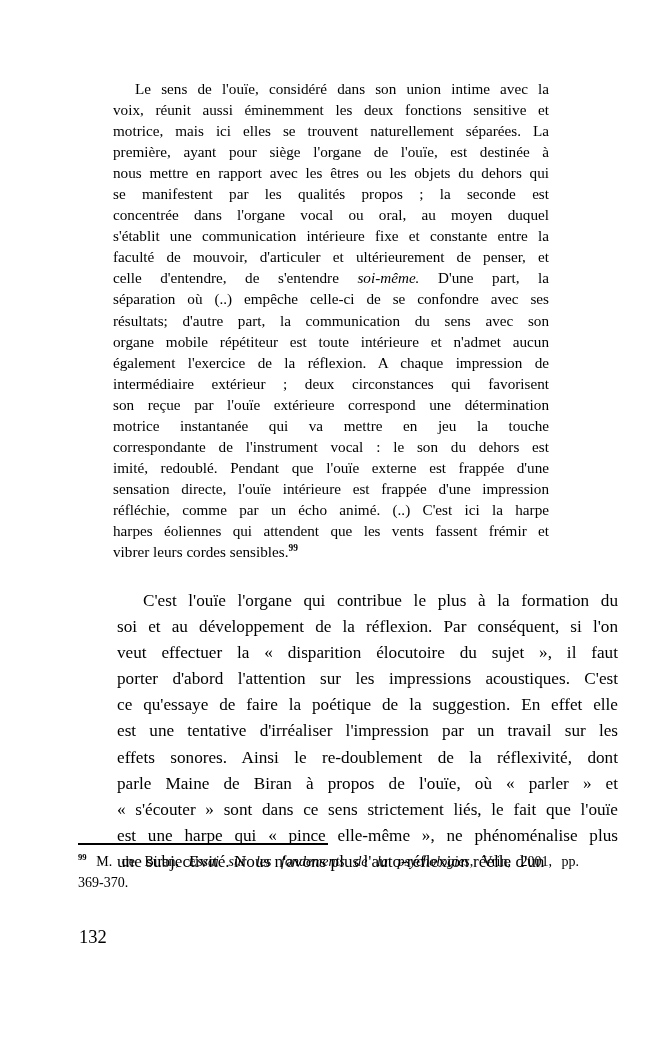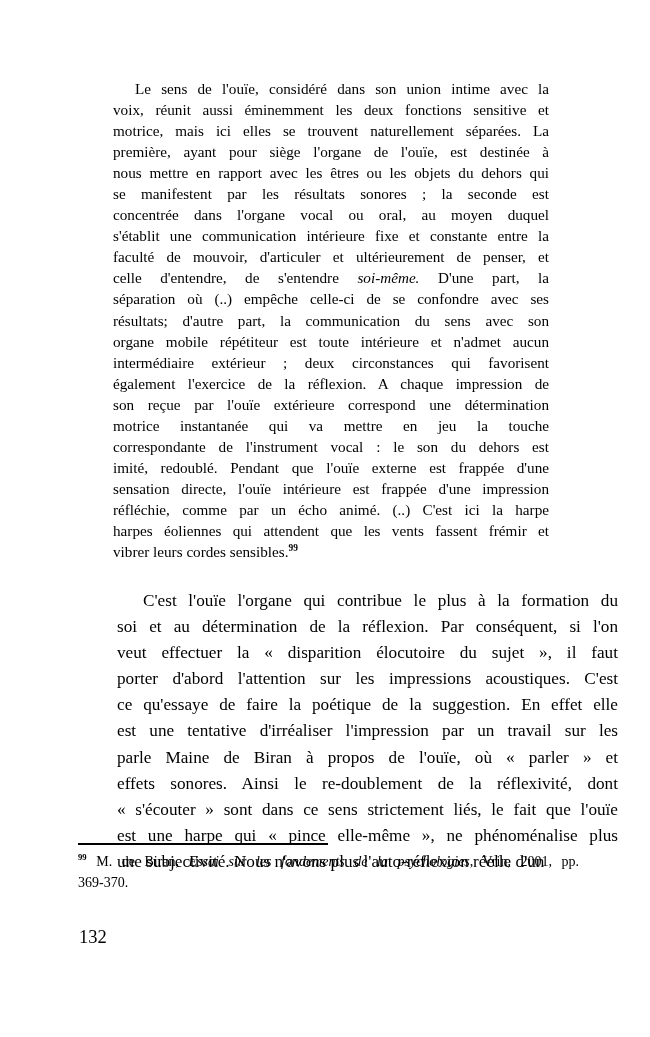--- a/index.html
+++ b/index.html
@@ -110,49 +110,49 @@
 <body>
 
 <div class="page">
 
   <div class="quote-block" id="quote-block">
       <div class="ln"><span style="display: inline-block; width: 22px;"></span>Le sens de l'ouïe, considéré dans son union intime avec la</div>
       <div class="ln">voix, réunit aussi éminemment les deux fonctions sensitive et</div>
       <div class="ln">motrice, mais ici elles se trouvent naturellement séparées. La</div>
       <div class="ln">première, ayant pour siège l'organe de l'ouïe, est destinée à</div>
       <div class="ln">nous mettre en rapport avec les êtres ou les objets du dehors qui</div>
-      <div class="ln">se manifestent par les résultats sonores ; la seconde est</div>
+      <div class="ln">se manifestent par les qualités propos ; la seconde est</div>
       <div class="ln">concentrée dans l'organe vocal ou oral, au moyen duquel</div>
       <div class="ln">s'établit une communication intérieure fixe et constante entre la</div>
       <div class="ln">faculté de mouvoir, d'articuler et ultérieurement de penser, et</div>
       <div class="ln">celle d'entendre, de s'entendre <i class="it">soi-même.</i> D'une part, la</div>
       <div class="ln">séparation où (..) empêche celle-ci de se confondre avec ses</div>
       <div class="ln">résultats; d'autre part, la communication du sens avec son</div>
       <div class="ln">organe mobile répétiteur est toute intérieure et n'admet aucun</div>
+      <div class="ln">également l'exercice de la réflexion. A chaque impression de</div>
       <div class="ln">intermédiaire extérieur ; deux circonstances qui favorisent</div>
-      <div class="ln">également l'exercice de la réflexion. A chaque impression de</div>
       <div class="ln">son reçue par l'ouïe extérieure correspond une détermination</div>
       <div class="ln">motrice instantanée qui va mettre en jeu la touche</div>
       <div class="ln">correspondante de l'instrument vocal : le son du dehors est</div>
       <div class="ln">imité, redoublé. Pendant que l'ouïe externe est frappée d'une</div>
       <div class="ln">sensation directe, l'ouïe intérieure est frappée d'une impression</div>
       <div class="ln">réfléchie, comme par un écho animé. (..) C'est ici la harpe</div>
       <div class="ln">harpes éoliennes qui attendent que les vents fassent frémir et</div>
       <div class="ln last">vibrer leurs cordes sensibles.<sup class="fn">99</sup></div>
     </div>
 
   <div class="body-block" id="body-block">
       <div class="ln"><span style="display: inline-block; width: 26px;"></span>C'est l'ouïe l'organe qui contribue le plus à la formation du</div>
-      <div class="ln">soi et au détermination de la réflexion. Par conséquent, si l'on</div>
+      <div class="ln">soi et au développement de la réflexion. Par conséquent, si l'on</div>
       <div class="ln">veut effectuer la « disparition élocutoire du sujet », il faut</div>
       <div class="ln">porter d'abord l'attention sur les impressions acoustiques. C'est</div>
       <div class="ln">ce qu'essaye de faire la poétique de la suggestion. En effet elle</div>
       <div class="ln">est une tentative d'irréaliser l'impression par un travail sur les</div>
+      <div class="ln">effets sonores. Ainsi le re-doublement de la réflexivité, dont</div>
       <div class="ln">parle Maine de Biran à propos de l'ouïe, où « parler » et</div>
-      <div class="ln">effets sonores. Ainsi le re-doublement de la réflexivité, dont</div>
       <div class="ln">« s'écouter » sont dans ce sens strictement liés, le fait que l'ouïe</div>
       <div class="ln">est une harpe qui « pince elle-même », ne phénoménalise plus</div>
       <div class="ln last">une subjectivité. Nous n'avons plus l'auto-réflexion réelle d'un</div>
     </div>
 
   <div class="fn-rule"></div>
 
   <div class="footnote" id="footnote-block">
       <div class="fn-line"><sup class="fn">99</sup> M. de Biran, <i class="it">Essai sur les fondements de la psychologies</i>, Vrin, 2001, pp.</div>
       <div class="fn-line last">369-370.</div>

